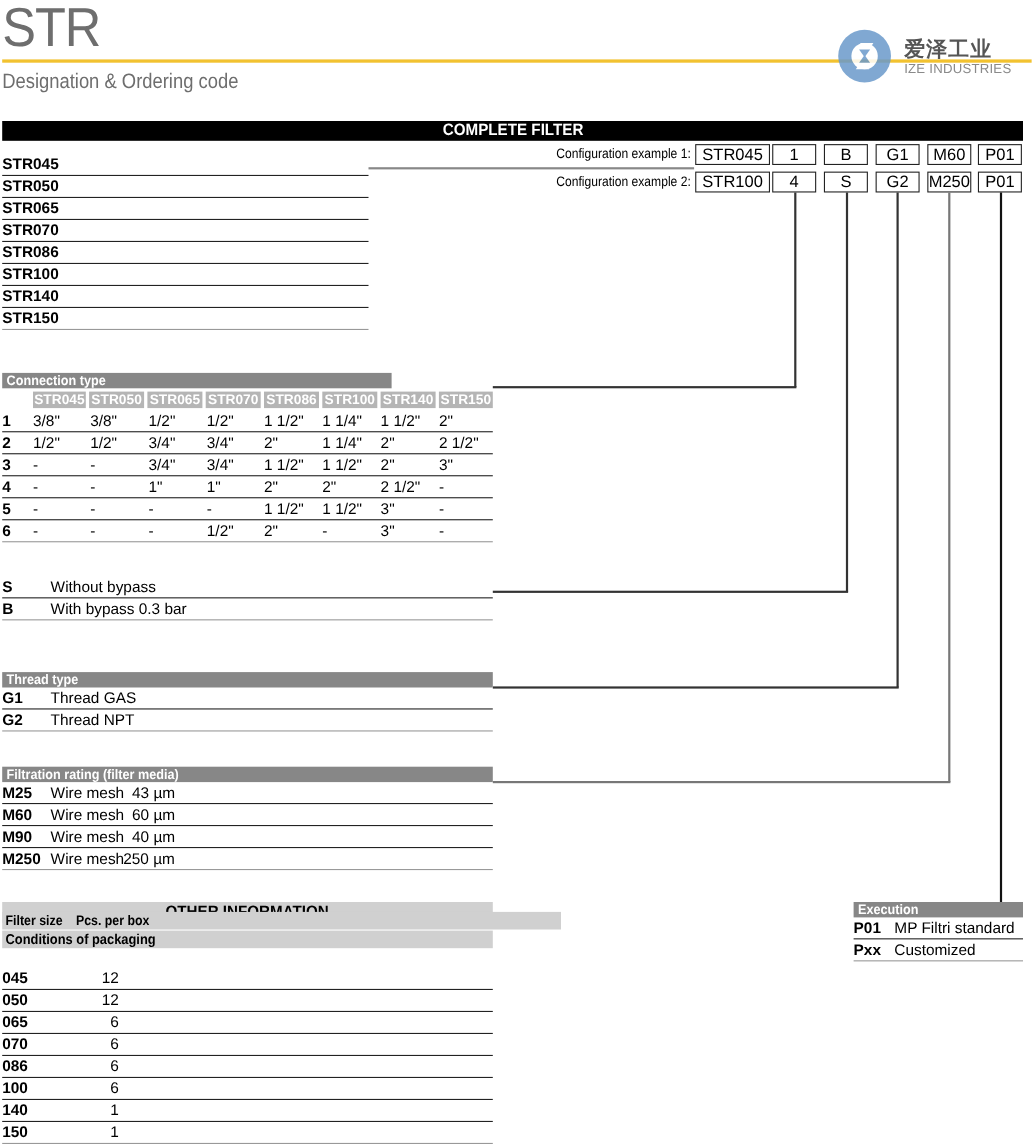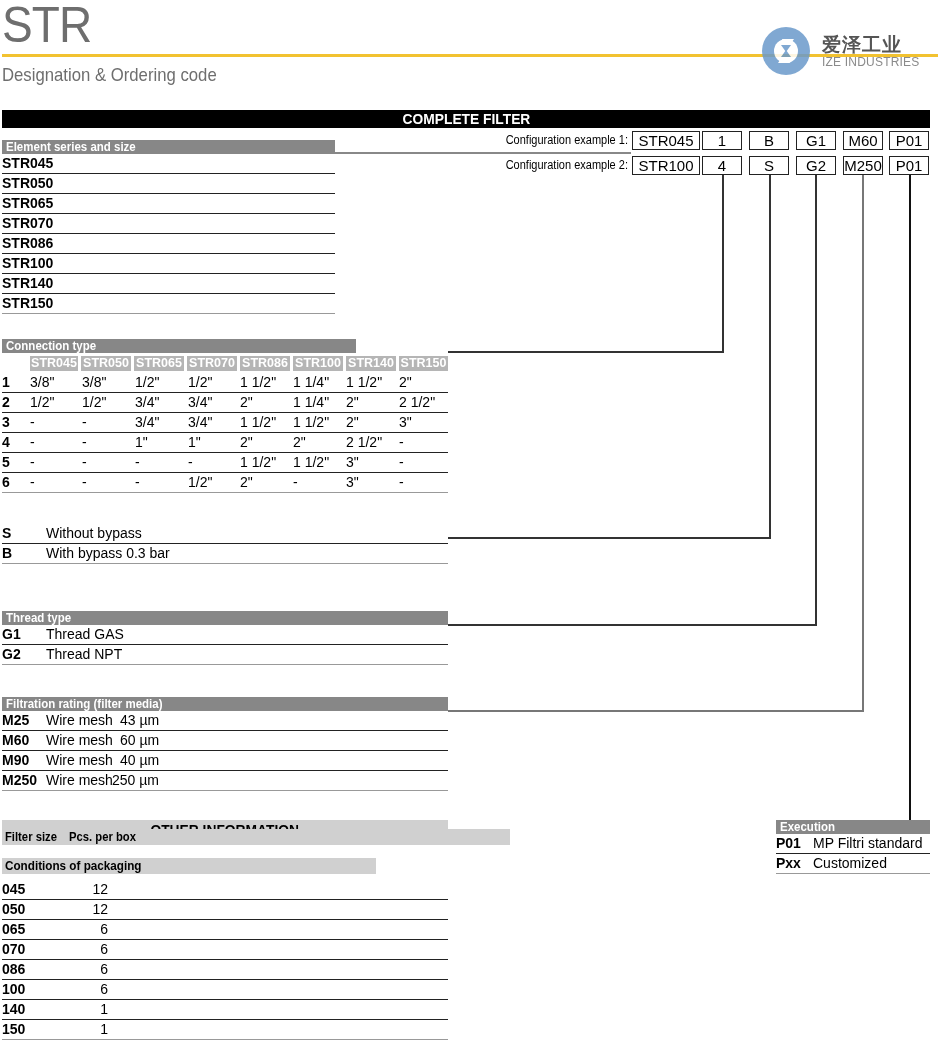--- a/index.html
+++ b/index.html
@@ -72,21 +72,20 @@
 <div class="hline" style="left:448px;top:351px;width:276px;"></div>
 <div class="vline" style="left:769px;top:175px;height:363px;"></div>
 <div class="hline" style="left:448px;top:537px;width:323px;"></div>
 <div class="vline" style="left:815px;top:175px;height:450px;"></div>
 <div class="hline" style="left:448px;top:624px;width:369px;"></div>
 <div class="vline" style="left:862px;top:175px;height:536px;background:#777;"></div>
 <div class="hline" style="left:448px;top:710px;width:416px;background:#777;"></div>
 <div class="vline" style="left:909px;top:175px;height:645px;background:#111;"></div>
 
 <div class="abs" style="left:2px;top:140px;width:333px;">
-  <div class="sec-head"><span>Element series and size</span></div>
   <div class="row b">STR045</div>
   <div class="row b">STR050</div>
   <div class="row b">STR065</div>
   <div class="row b">STR070</div>
   <div class="row b">STR086</div>
   <div class="row b">STR100</div>
   <div class="row b">STR140</div>
   <div class="row b light">STR150</div>
 </div>
 
@@ -224,21 +223,21 @@
       <span class="b" style="position:absolute;left:0">P01</span>
       <span style="position:absolute;left:37px">MP Filtri standard</span>
     </div>
   <div class="row light">
       <span class="b" style="position:absolute;left:0">Pxx</span>
       <span style="position:absolute;left:37px">Customized</span>
     </div>
 </div>
 
 <div class="abs gray-bar" style="left:2px;top:820px;width:446px;height:19px;text-align:center;font-weight:bold;font-size:15px;line-height:19px;"><span style="display:inline-block;transform:scaleX(0.92);">OTHER INFORMATION</span></div>
-<div class="abs gray-bar" style="left:2px;top:846px;width:374px;height:16px;font-weight:bold;font-size:13px;line-height:16px;padding-left:3px;box-sizing:border-box;margin-top:12px;"><span class="cond">Conditions of packaging</span></div>
+<div class="abs gray-bar" style="left:2px;top:846px;width:446px;height:16px;font-weight:bold;font-size:13px;line-height:16px;padding-left:3px;box-sizing:border-box;"><span class="cond">Conditions of packaging</span></div>
 <div class="abs gray-bar" style="left:2px;top:829px;width:508px;height:16px;font-weight:bold;font-size:12.5px;line-height:16px;box-sizing:border-box;">
   <span class="cond" style="position:absolute;left:3px">Filter size</span>
   <span class="cond" style="position:absolute;left:67px">Pcs. per box</span>
 </div>
 <div class="abs" style="left:2px;top:880px;width:446px;">
   <div class="row">
       <span class="b" style="position:absolute;left:0">045</span>
       <span style="position:absolute;left:90px;width:16px;text-align:right">12</span>
     </div>
   <div class="row">

